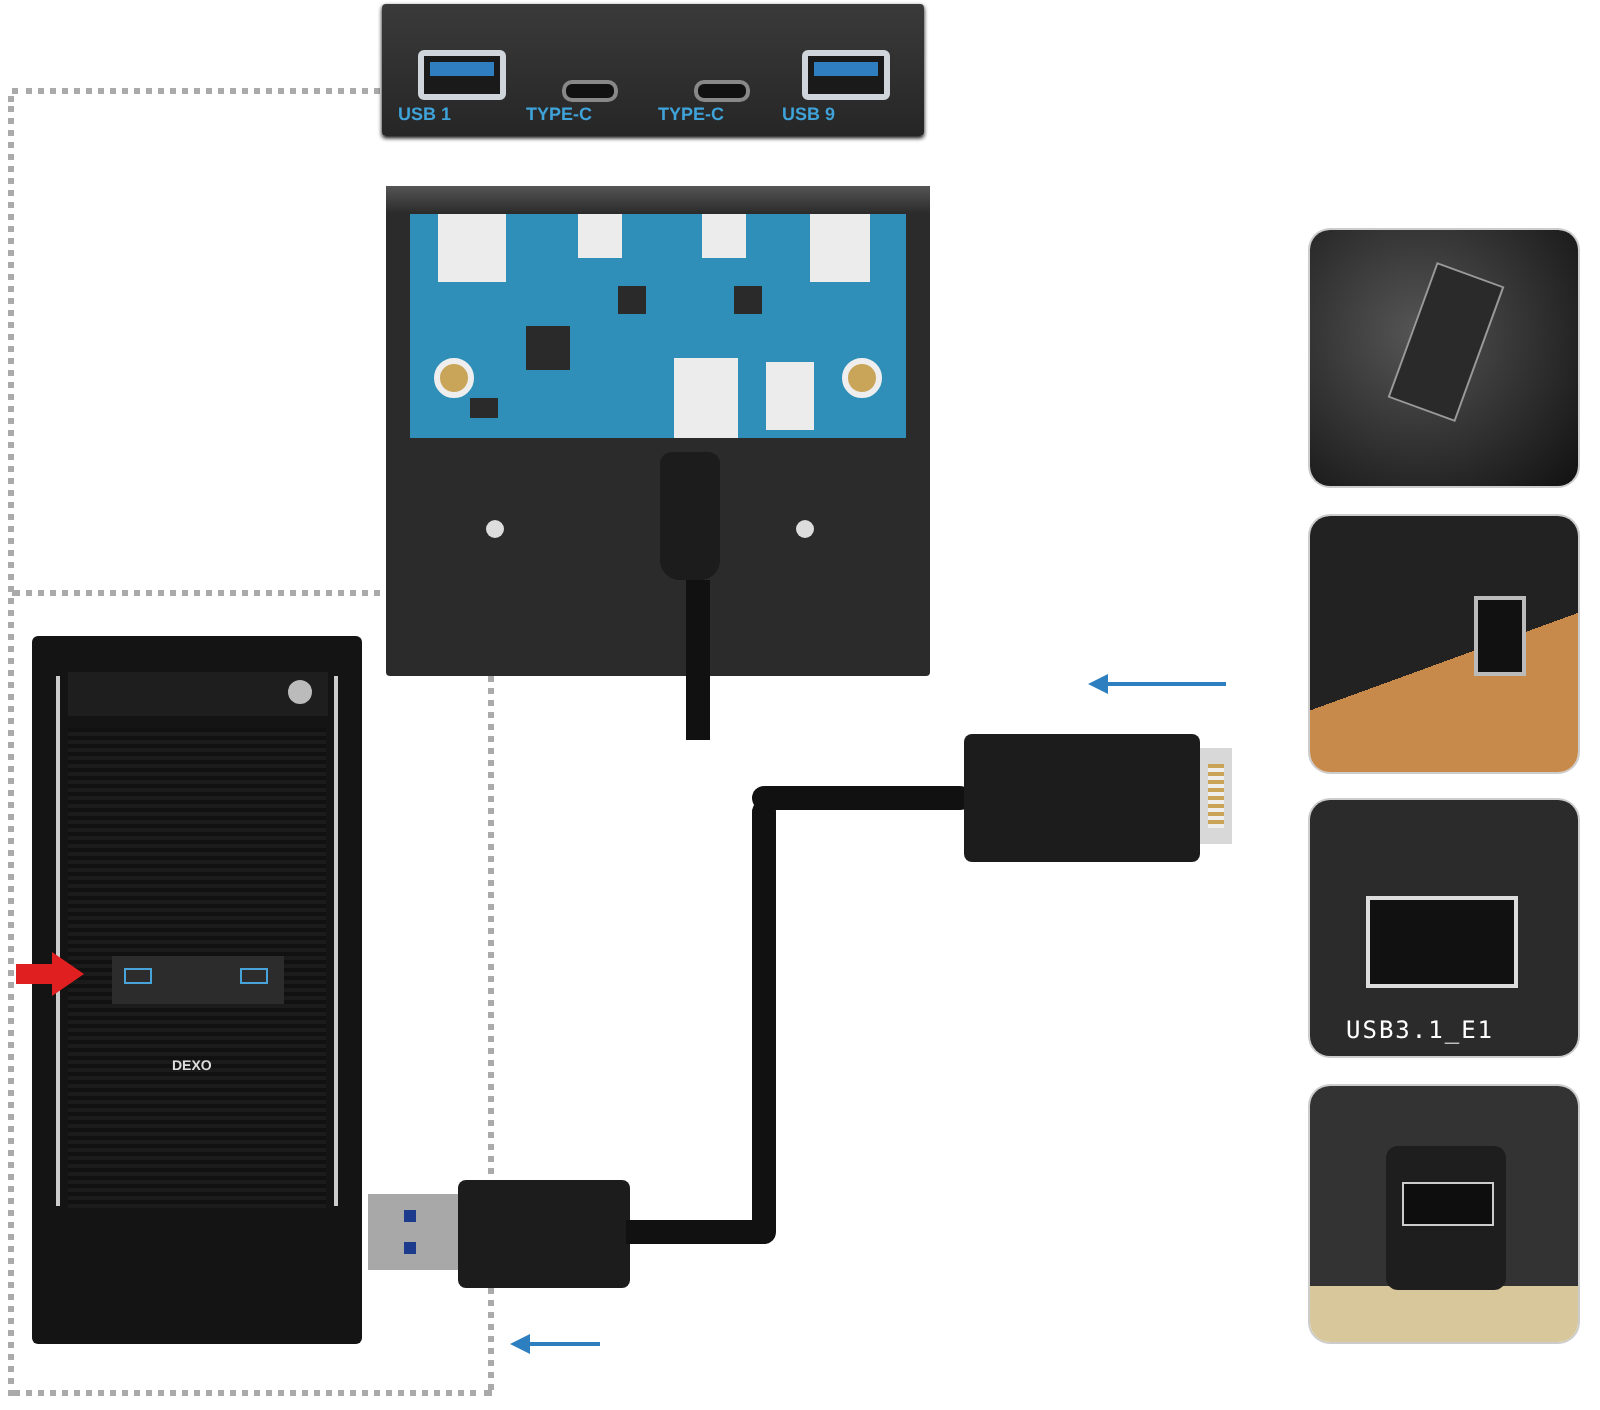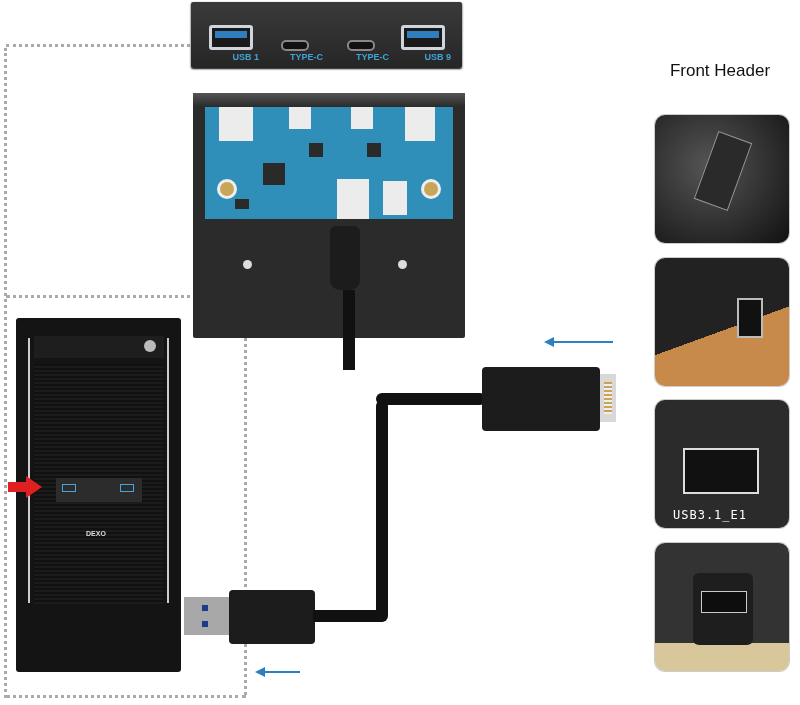--- a/index.html
+++ b/index.html
@@ -5,21 +5,21 @@
   html,body{margin:0;padding:0;background:#fff;}
   body{width:800px;height:705px;position:relative;overflow:hidden;font-family:"Liberation Sans",sans-serif;}
   .abs{position:absolute;}
   .dot-h{position:absolute;height:0;border-top:3px dotted #aaa;}
   .dot-v{position:absolute;width:0;border-left:3px dotted #aaa;}
   
   .front-panel{left:191px;top:2px;width:271px;height:66px;background:linear-gradient(#3a3a3a,#262626);border-radius:2px;box-shadow:0 1px 2px #000;}
   .usb-a-port{position:absolute;width:38px;height:19px;background:#1a1a1a;border:3px solid #cfd5da;border-radius:3px;}
   .usb-a-port::after{content:"";position:absolute;left:3px;top:3px;right:3px;height:7px;background:#2f7fc0;}
   .usb-c-port{position:absolute;width:24px;height:7px;border:2px solid #888;border-radius:5px;background:#111;}
-  .port-label{position:absolute;color:#3fa2d8;font-weight:bold;font-size:9px;text-align:right;width:60px;}
+  .port-label{position:absolute;color:#3fa2d8;font-weight:bold;font-size:9px;text-align:left;width:60px;}
   
   .bay{left:193px;top:93px;width:272px;height:245px;background:#2b2b2b;border-radius:2px;}
   .bay-top{position:absolute;left:0;top:0;right:0;height:14px;background:linear-gradient(#555,#2a2a2a);}
   .pcb{position:absolute;left:12px;top:14px;width:248px;height:112px;background:#2f8fb8;}
   .chip{position:absolute;background:#2a2a2a;}
   .white-block{position:absolute;background:#ececec;}
   .screw{position:absolute;width:14px;height:14px;border-radius:50%;background:#c9a55a;border:3px solid #eee;}
   .hole{position:absolute;width:9px;height:9px;border-radius:50%;background:#ddd;}
   
   .tower{left:16px;top:318px;width:165px;height:354px;background:#141414;border-radius:3px;}
@@ -105,21 +105,20 @@
 <div class="abs" style="left:600px;top:374px;width:16px;height:48px;background:#d8d8d8;">
   <div class="abs" style="left:4px;top:8px;width:8px;height:32px;background:repeating-linear-gradient(#c9a356 0 2px,#eee 2px 4px);"></div>
 </div>
 
 <div class="arrow-head" style="left:544px;top:337px;"></div>
 <div class="arrow-line" style="left:553px;top:341px;width:60px;"></div>
 <div class="arrow-head" style="left:255px;top:667px;"></div>
 <div class="arrow-line" style="left:264px;top:671px;width:36px;"></div>
 
 <div class="abs header-title">
-  <div>Front Header</div>
 </div>
 <div class="photo" style="top:115px;background:radial-gradient(circle at 40% 40%,#555,#111);">
   <div class="abs" style="left:50px;top:20px;width:34px;height:70px;background:#2a2a2a;border:1px solid #999;transform:rotate(20deg);"></div>
 </div>
 <div class="photo" style="top:258px;background:linear-gradient(160deg,#222 0 55%,#c88a4a 55%);">
   <div class="abs" style="left:82px;top:40px;width:22px;height:36px;border:2px solid #bbb;background:#111;"></div>
 </div>
 <div class="photo" style="top:400px;background:#2b2b2b;">
   <div class="abs" style="left:28px;top:48px;width:72px;height:42px;border:2px solid #ddd;background:#111;"></div>
   <div class="photo-label">USB3.1_E1</div>

